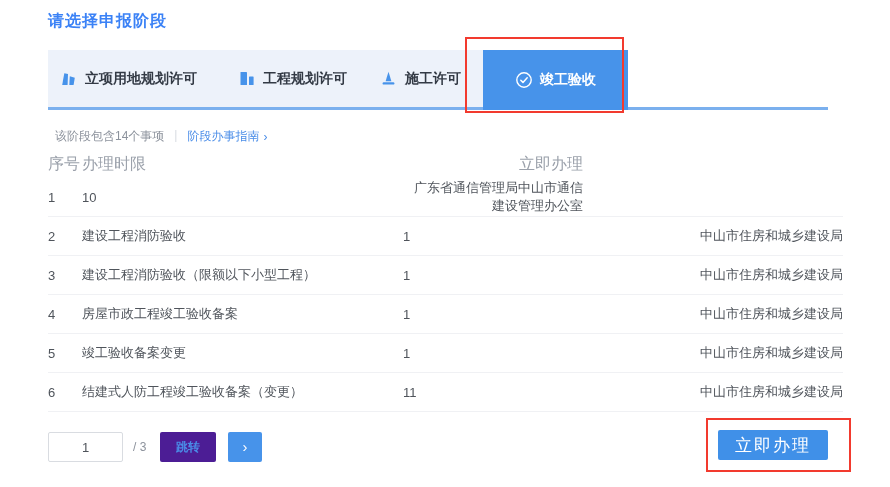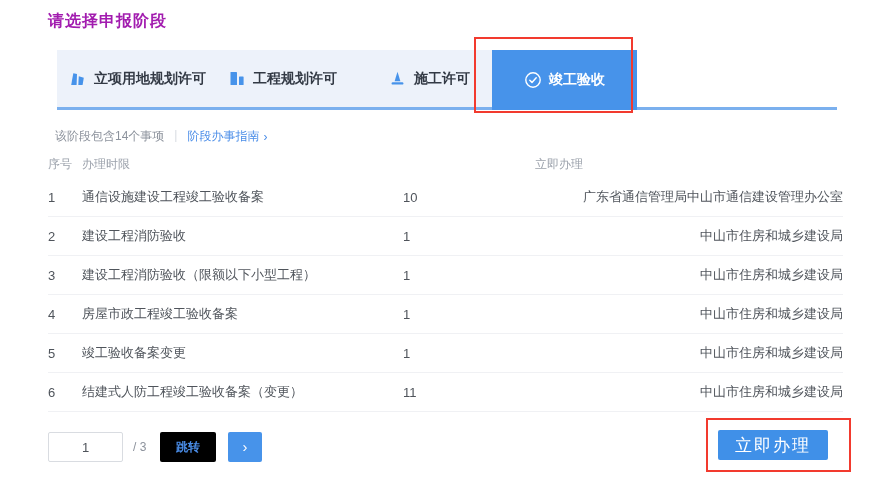--- a/index.html
+++ b/index.html
@@ -3,62 +3,62 @@
 <meta charset="utf-8">
 <style>
   * { margin:0; padding:0; box-sizing:border-box; }
   body { background:#fff; }
   .screen {
     position:relative; width:890px; height:487px; background:#ffffff;
     font-family:"Liberation Sans","DejaVu Sans",sans-serif; overflow:hidden;
   }
   .page-title {
     position:absolute; left:48px; top:11px; font-size:16px; font-weight:bold;
-    color:#a21caf; letter-spacing:1px;
+    color:#3b82f6; letter-spacing:1px;
   }
   
-  .tabbar { position:absolute; left:48px; top:50px; width:780px; height:60px;margin-left:9px; }
+  .tabbar { position:absolute; left:48px; top:50px; width:780px; height:60px; }
   .tabbar-bg { position:absolute; left:0; top:0; width:435px; height:57px; background:#edf2fa; }
   .tabbar-underline { position:absolute; left:0; top:57px; width:780px; height:3px; background:#7bb0ee; }
   .tab {
     position:absolute; top:0; height:57px; display:flex; align-items:center; gap:8px;
     font-size:14px; font-weight:600; color:#333a45; cursor:pointer; white-space:nowrap;
   }
   .tab .ticon { display:flex; align-items:center; }
   .tab-1 { left:12px; }
-  .tab-2 { left:172px; }
+  .tab-2 { left:191px; }
   .tab-3 { left:332px; }
   .tab-selected {
     left:435px; top:0; width:145px; height:60px; background:#4793ea; color:#ffffff;
     display:flex; justify-content:center; gap:7px; z-index:2;
   }
   .red-box { position:absolute; border:2px solid #f23a2e; background:transparent; z-index:5; pointer-events:none; }
   .tab-red-box { left:417px; top:-13px; width:159px; height:76px; }
   
   .info-line { position:absolute; left:55px; top:128px; font-size:12px; display:flex; align-items:flex-start; }
   .info-summary { color:#8c929c; }
   .info-divider { color:#d8dce2; margin:0 10px; }
   .guide-link { color:#4a8de8; text-decoration:none; cursor:pointer; display:flex; align-items:center; gap:4px; }
   .guide-arrow { font-size:12px; }
   
   .table { position:absolute; left:48px; top:150px; width:795px; }
   .thead, .trow { display:grid; grid-template-columns:34px 321px 180px 1fr; align-items:center; }
-  .thead { height:28px; font-size:12px; color:#9ba1ab; }
+  .thead { height:28px; font-size:16px; color:#9ba1ab; }
   .trow { height:39px; font-size:13px; color:#4f545b; border-bottom:1px solid #f0f1f4; cursor:default; }
   .col-dept { text-align:right; }
   
   .page-input {
     position:absolute; left:48px; top:432px; width:75px; height:30px;
     border:1px solid #d9dce1; border-radius:2px; text-align:center; font-size:13px; color:#4f545b;
     font-family:"Liberation Sans","DejaVu Sans",sans-serif; outline:none; background:#fff;
   }
   .page-total { position:absolute; left:133px; top:440px; font-size:12px; color:#8c929c; }
   .jump-button {
     position:absolute; left:160px; top:432px; width:56px; height:30px;
-    background:#000000; color:#4a8de8; border:none; border-radius:2px; font-size:12px;
+    background:#4c1d95; color:#4a8de8; border:none; border-radius:2px; font-size:12px;
     font-weight:bold; cursor:pointer; font-family:"Liberation Sans","DejaVu Sans",sans-serif;
   }
   .next-button {
     position:absolute; left:228px; top:432px; width:34px; height:30px;
     background:#4793ea; color:#fff; border:none; border-radius:2px; cursor:pointer;
     font-size:15px; line-height:30px; text-align:center; padding:0;
   }
   
   .apply-button {
     position:absolute; left:718px; top:430px; width:110px; height:30px;
@@ -132,21 +132,20 @@
 
   <div class="table">
     <div class="thead">
       <div>序号</div>
       <div>办理时限</div>
       <div class="col-dept">立即办理</div>
     </div>
 
     <div class="trow">
       <div>1</div>
-      <div>通信设施建设工程竣工验收备案</div>
       <div>10</div>
       <div class="col-dept">广东省通信管理局中山市通信建设管理办公室</div>
     </div>
     <div class="trow">
       <div>2</div>
       <div>建设工程消防验收</div>
       <div>1</div>
       <div class="col-dept">中山市住房和城乡建设局</div>
     </div>
     <div class="trow">

